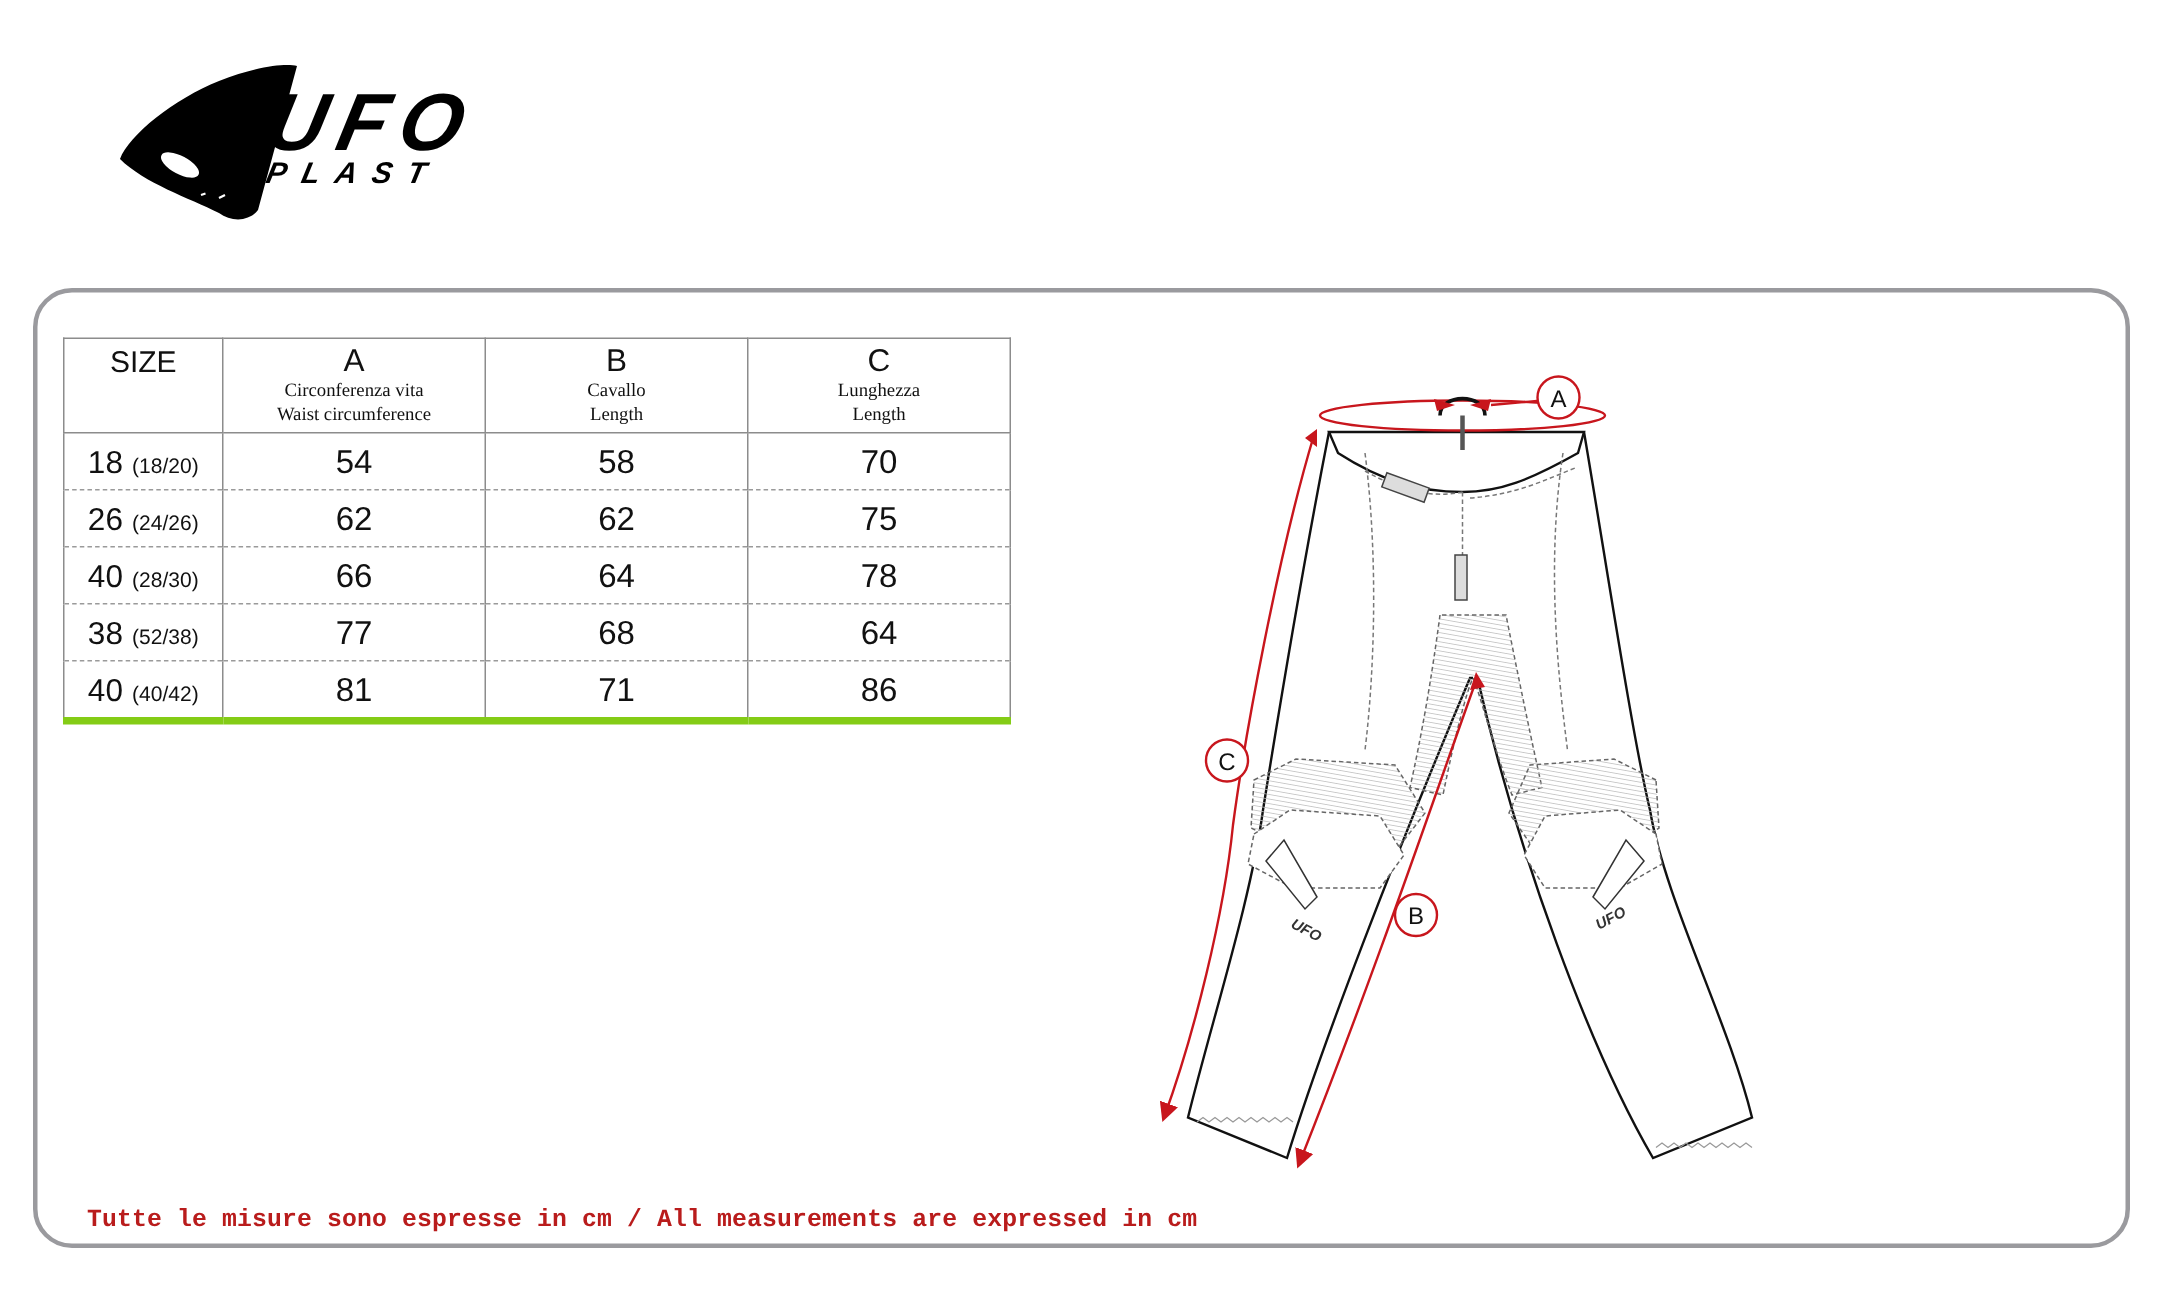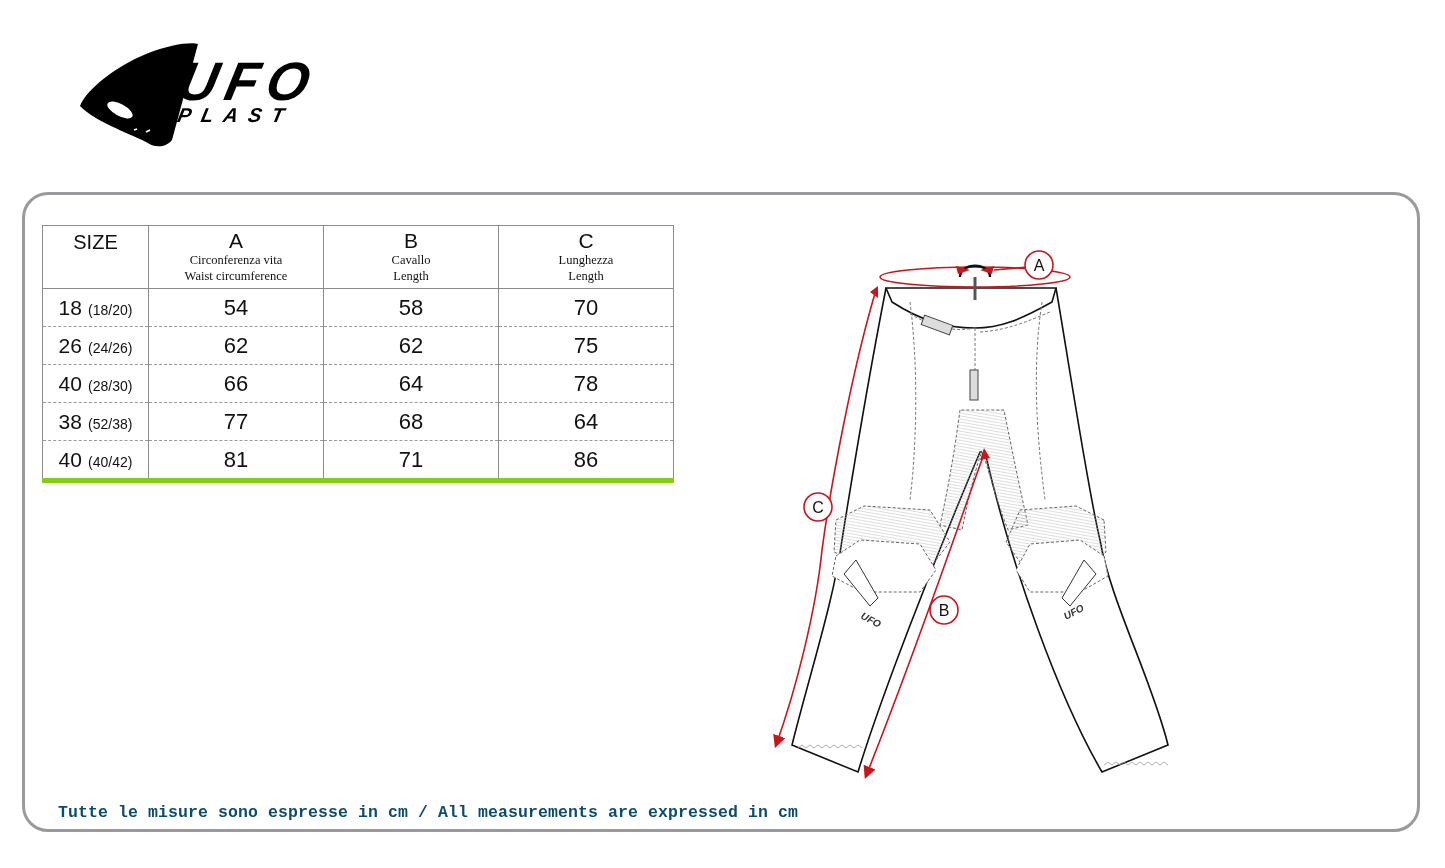--- a/index.html
+++ b/index.html
@@ -20,21 +20,21 @@
     .size-table td { height:37px; font-size:22px;margin-left:13px; }
     .size-table tr.data-row td { border-top:1px dashed #9a9a9a; border-bottom:1px dashed #9a9a9a; }
     .size-table tr.data-row:first-of-type td { border-top:1px solid #8c8c8c; }
     .size-table tr.last td { border-bottom:5px solid #84cc16; }
     .sz-main { font-size:21px; }
     .sz-alt { font-size:14px; }
 
     .diagram { position:absolute; left:760px; top:240px; width:420px; height:560px; }
 
     .footnote { position:absolute; left:58px; top:803px; font-family:"Liberation Mono", "DejaVu Sans Mono", monospace;
-                font-weight:bold; font-size:16.5px; color:#0c4a6e; letter-spacing:0.1px; }
+                font-weight:bold; font-size:16.5px; color:#b91c1c; letter-spacing:0.1px; }
   </style>
 </head>
 <body>
 
 <svg class="logo" viewBox="0 0 250 110">
 
   <path d="M4,66 C10,50 40,26 70,14 C95,4 115,2 122,4 L96,100 C90,108 78,108 70,102 C50,92 20,82 4,66 Z" fill="#000"></path>
   <ellipse cx="44" cy="70" rx="14" ry="6" transform="rotate(28 44 70)" fill="#fff"></ellipse>
   <path d="M70,92 l4,-2 M58,90 l3,-1" stroke="#fff" stroke-width="1.5"></path>
 

